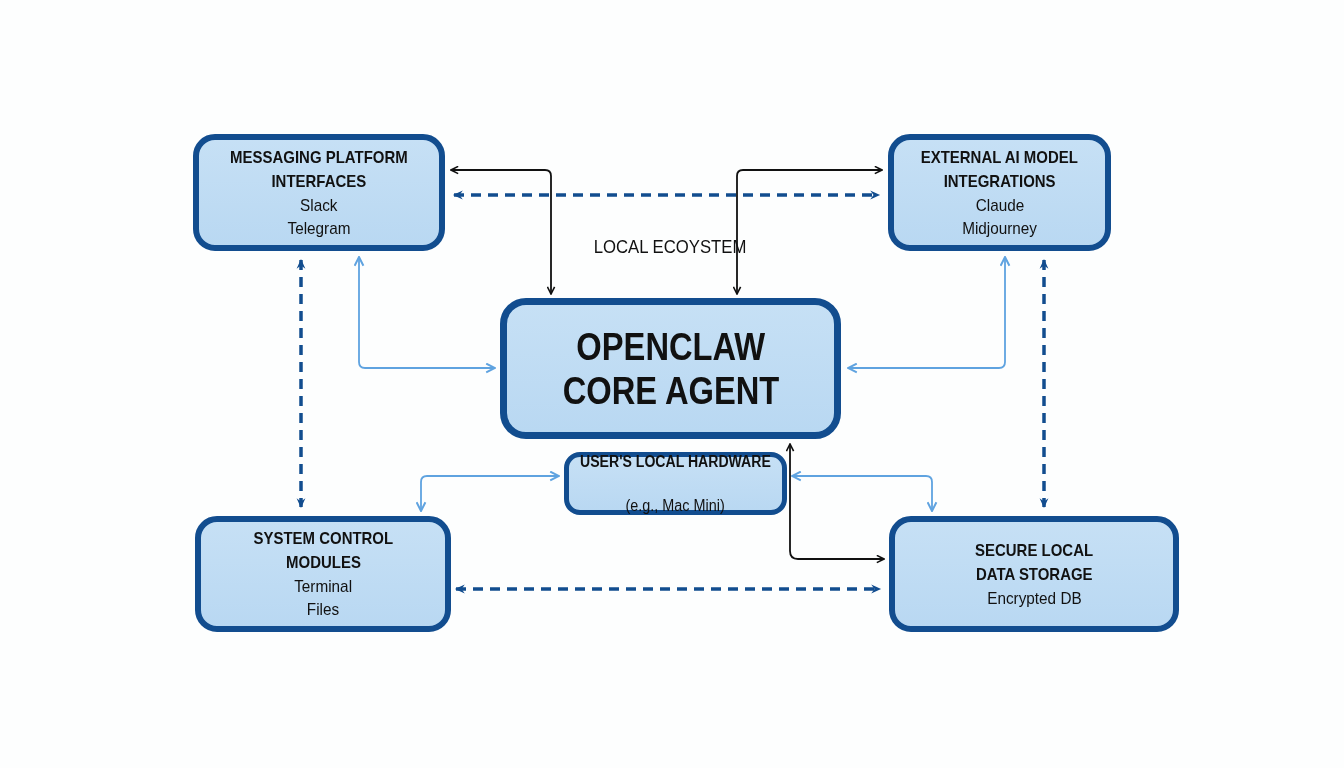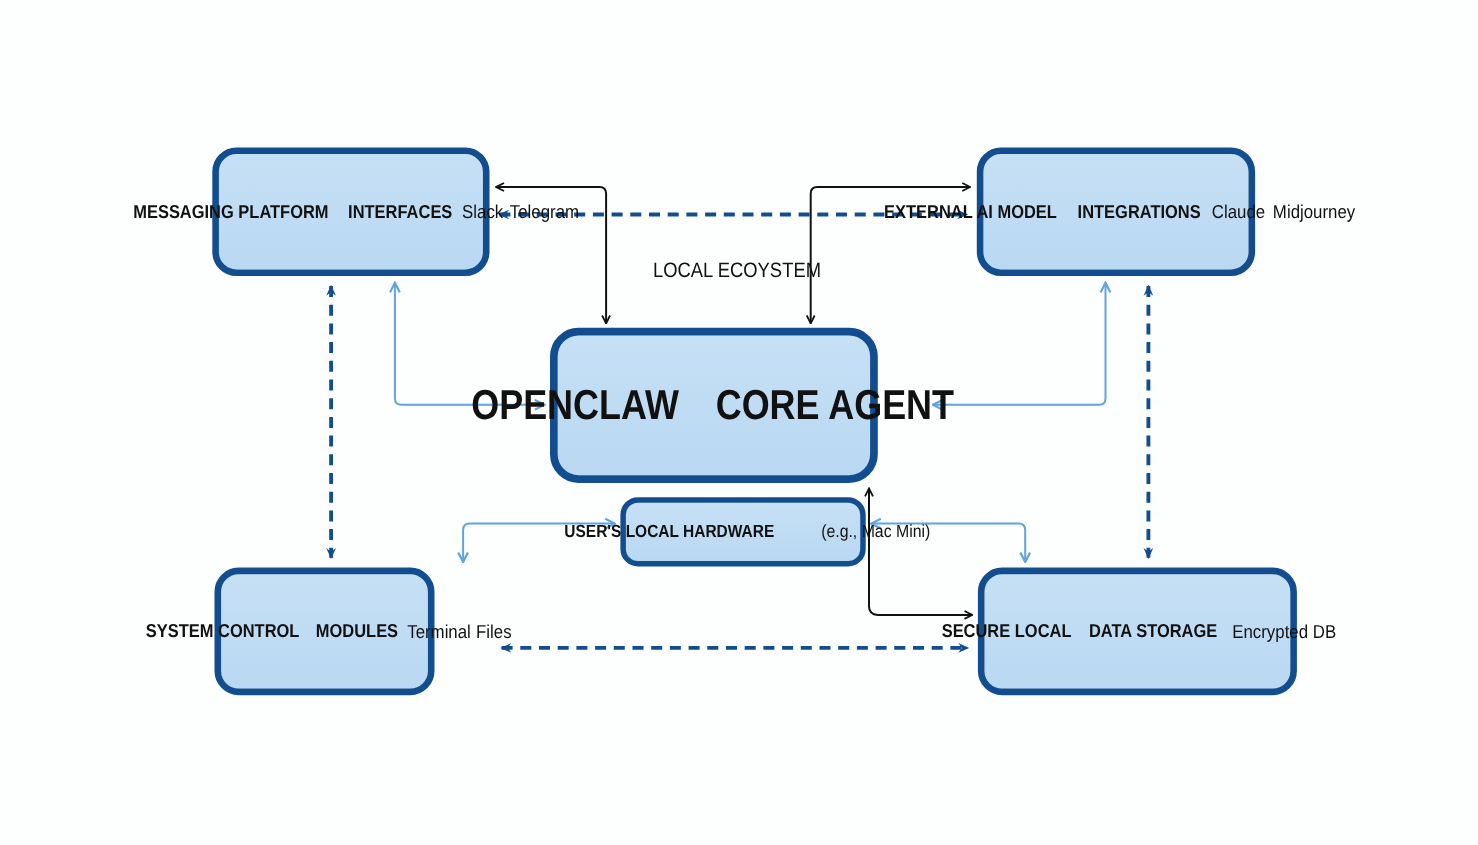--- a/index.html
+++ b/index.html
@@ -8,37 +8,37 @@
       background: #fdfefe;
       font-family: "Liberation Sans", sans-serif;
       position: relative;
     }
     #canvas { position: absolute; left: 0; top: 0; width: 1344px; height: 768px; }
     .node {
       position: absolute; box-sizing: border-box;
       background: linear-gradient(180deg, #c6e0f5 0%, #b9d8f2 100%);
       border: 6px solid #124d8f;
       border-radius: 22px;
-      display: flex; align-items: center; justify-content: center;
+      display: flex; flex-direction: column; align-items: center; justify-content: center;
       text-align: center; color: #111;
     }
     .node .title {
       font-weight: bold; font-size: 17px; line-height: 24px;
       transform: scaleX(0.88); white-space: nowrap;
     }
     .node .sub {
       font-size: 17px; line-height: 23px;
       transform: scaleX(0.9); white-space: nowrap;
     }
     #node-messaging { left: 193px; top: 134px; width: 252px; height: 117px; }
-    #node-ai       { left: 888px; top: 134px; width: 253px; height: 117px; }
-    #node-system   { left: 195px; top: 516px; width: 200px; height: 116px; }
+    #node-ai       { left: 888px; top: 134px; width: 223px; height: 117px; }
+    #node-system   { left: 195px; top: 516px; width: 256px; height: 116px; }
     #node-storage  { left: 889px; top: 516px; width: 290px; height: 116px; }
     #node-core {
-      left: 500px; top: 298px; width: 298px; height: 141px;
+      left: 500px; top: 298px; width: 341px; height: 141px;
       border-width: 7px; border-radius: 26px;
     }
     #node-core .title { font-size: 38px; line-height: 44px; transform: scaleX(0.86); }
     #node-hardware {
       left: 564px; top: 452px; width: 223px; height: 63px;
       border-width: 5px; border-radius: 16px; gap: 24px;
     }
     #node-hardware .title { font-size: 16px; line-height: 21px; }
     #node-hardware .sub { font-size: 16px; line-height: 20px; }
     #ecosystem-label {

